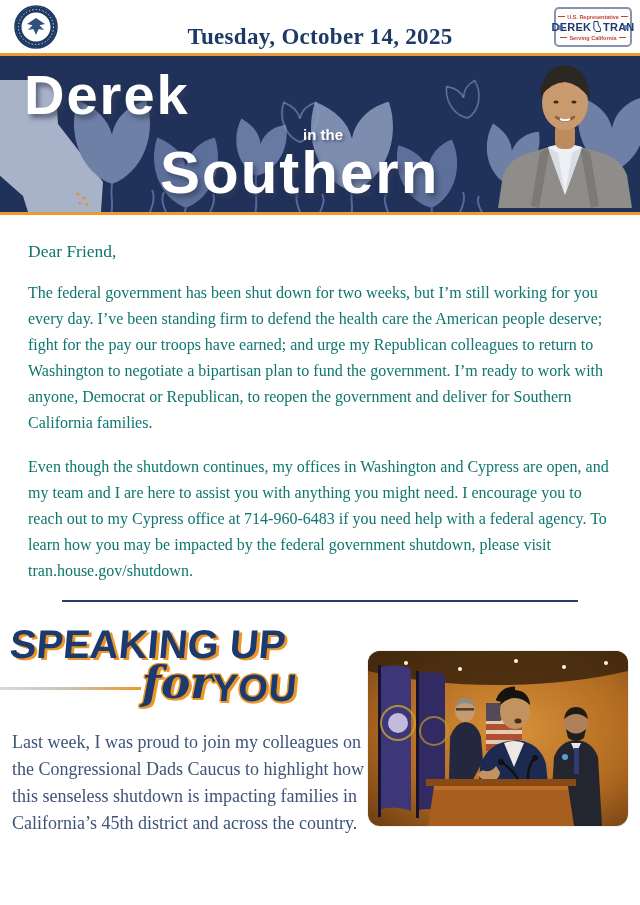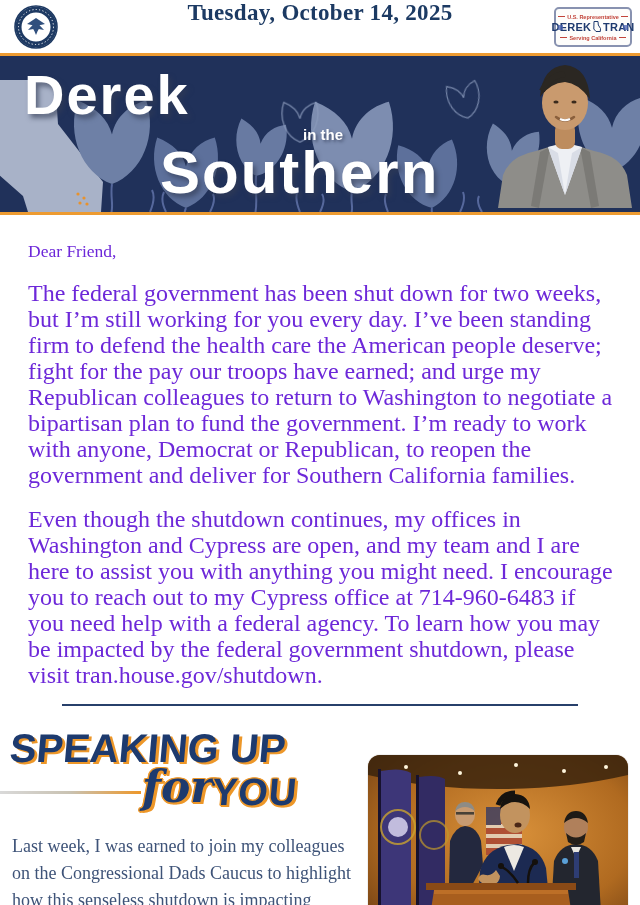--- a/index.html
+++ b/index.html
@@ -4,21 +4,21 @@
 <style>
   html,body{margin:0;padding:0;}
   body{
     width:640px;height:905px;overflow:hidden;background:#ffffff;
     font-family:"Liberation Serif",serif;position:relative;
   }
   
   .header{height:53px;position:relative;background:#fff;}
   .seal{position:absolute;left:14px;top:5px;width:44px;height:44px;}
   .date{
-    text-align:center;padding-top:0;
+    text-align:center;padding-top:24px;
     font-family:"Liberation Serif",serif;font-weight:bold;
     font-size:23px;color:#1c3a63;letter-spacing:.3px;
   }
   .plate{
     position:absolute;right:8px;top:7px;width:78px;height:40px;
     border:2px solid #8892b0;border-radius:5px;box-sizing:border-box;
     background:#fdfdfb;display:flex;flex-direction:column;
     align-items:center;justify-content:center;gap:1px;
   }
   .plate-top,.plate-bottom{
@@ -45,23 +45,23 @@
   .banner .t1{left:24px;top:6px;font-size:56px;letter-spacing:2px;}
   .banner .t2{
     position:absolute;left:266px;top:70px;color:#fff;
     font-family:"Liberation Sans",sans-serif;font-weight:bold;font-size:15px;
     text-shadow:2px 2px 3px rgba(50,60,85,.65);
     margin-left:37px;
   }
   .banner .t3{left:160px;top:82px;font-size:60px;letter-spacing:2px;}
   .portrait{position:absolute;right:0;bottom:0;}
   
-  .letter{padding:26px 26px 0 28px;color:#6d28d9;}
+  .letter{padding:26px 26px 0 28px;color:#0f766e;}
   .salutation{font-size:17.5px;}
-  .para{font-size:24px;line-height:26px;margin:18px 0 0 0;max-width:586px;}
+  .para{font-size:16px;line-height:26px;margin:18px 0 0 0;max-width:586px;}
   .divider{width:516px;height:2px;background:#27406b;margin:16px auto 0;}
   
   .speak{position:relative;padding-top:20px;height:265px;}
   .sp1{
     margin-left:8px;width:max-content;
     font-family:"Liberation Sans",sans-serif;font-weight:bold;font-size:40px;
     color:#1d3a6e;letter-spacing:0;
     transform:skewX(-5deg);transform-origin:left bottom;
     text-shadow:3px 2px 0 #ed9729;
   }
@@ -203,21 +203,21 @@
 
 <div class="divider"></div>
 
 <div class="speak">
   <div class="sp1">SPEAKING UP</div>
   <div class="sp2">
     <span class="dashline"></span>
     <span class="for">for</span>
     <span class="you">YOU</span>
   </div>
-  <p class="sp-para">Last week, I was earned to join my colleagues on the Congressional Dads Caucus to highlight how this senseless shutdown is impacting families in California’s 45th district and across the country.</p>
+  <p class="sp-para">Last week, I was proud to join my colleagues on the Congressional Dads Caucus to highlight how this senseless shutdown is impacting families in California’s 45th district and across the country.</p>
 
   <span class="press-photo">
     <svg viewBox="0 0 260 175" width="260" height="175">
       <defs>
         <radialGradient id="pg" cx="0.55" cy="0.45" r="0.85">
           <stop offset="0" stop-color="#d9913a"></stop>
           <stop offset="0.55" stop-color="#b06a20"></stop>
           <stop offset="1" stop-color="#59300f"></stop>
         </radialGradient>
       </defs>

